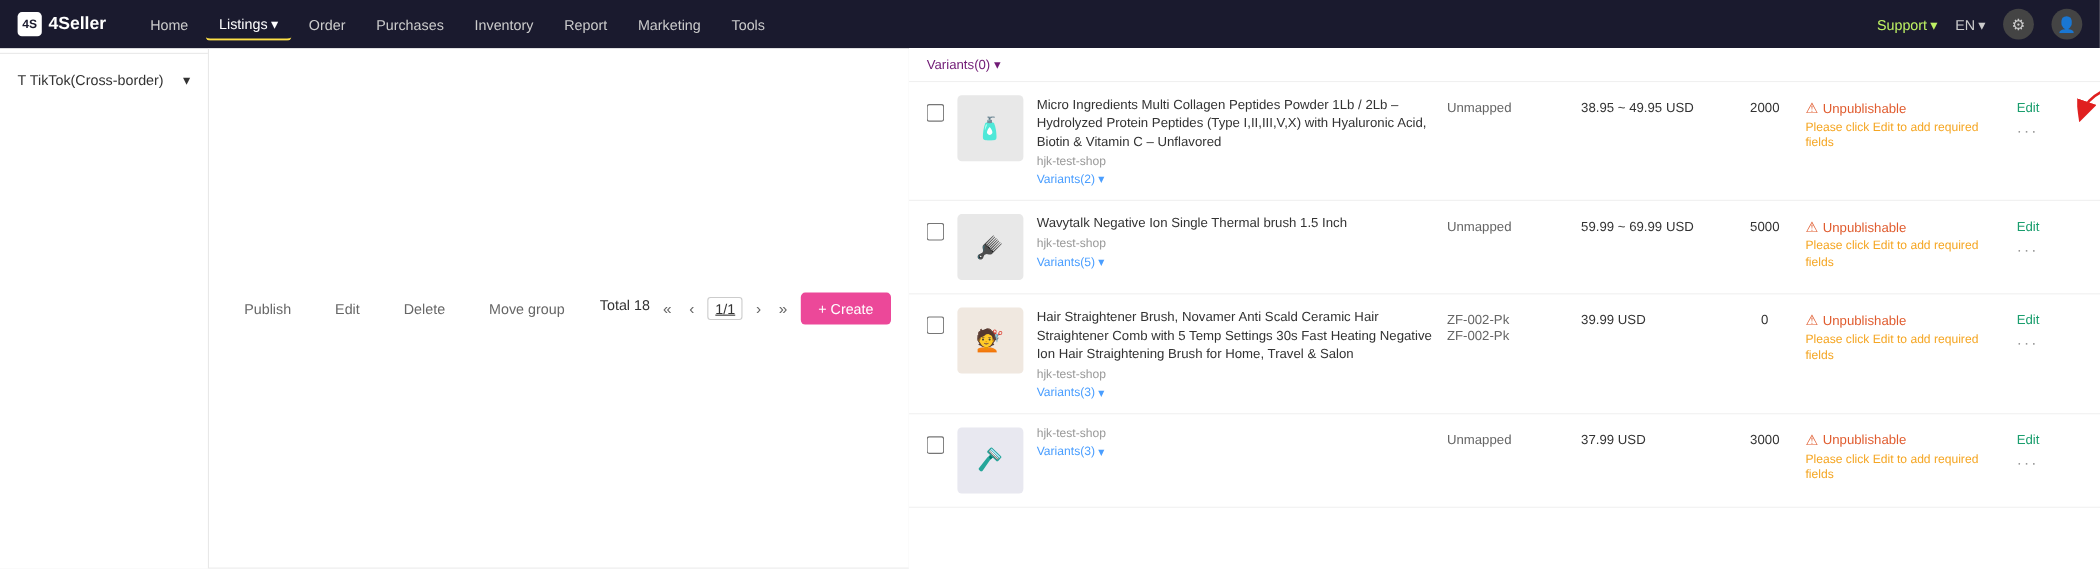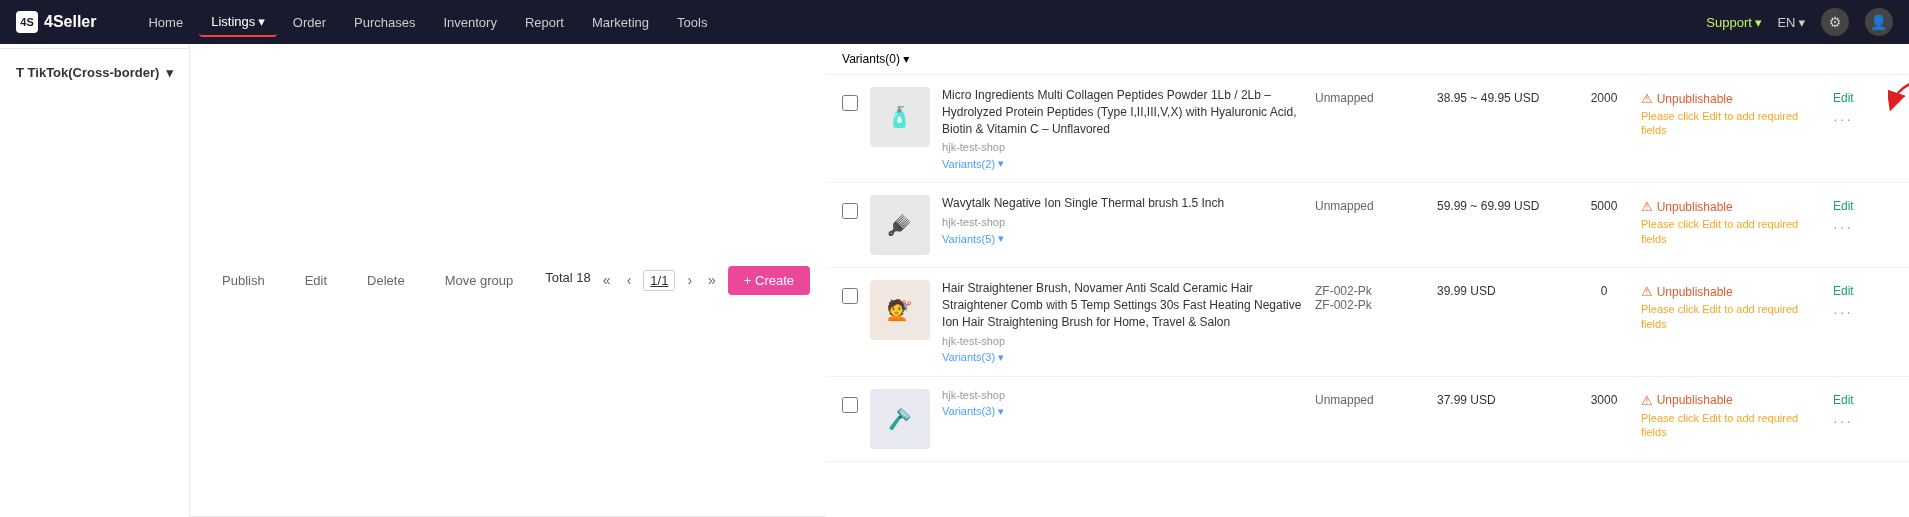--- a/index.html
+++ b/index.html
@@ -6,21 +6,21 @@
     body { background: #f5f5f5; font-size: 13px; color: #333; }
 
     
     .top-nav {
       background: #1a1a2e;
       color: #fff;
       height: 44px;
       display: flex;
       align-items: center;
       padding: 0 16px;
-      gap: 16px;
+      gap: 4px;
     }
     .top-nav .logo {
       display: flex;
       align-items: center;
       gap: 6px;
       font-weight: bold;
       font-size: 16px;
       color: #fff;
       margin-right: 24px;
       white-space: nowrap;
@@ -48,21 +48,21 @@
       padding: 6px 12px;
       cursor: pointer;
       border-radius: 4px;
       font-size: 13px;
       white-space: nowrap;
       display: flex;
       align-items: center;
       gap: 3px;
     }
     .nav-item:hover, .nav-item.active { color: #fff; }
-    .nav-item.active { color: #fff; border-bottom: 2px solid #ef4444; }
+    .nav-item.active { color: #fff; border-bottom: 2px solid #fde047; }
     .nav-right {
       display: flex;
       align-items: center;
       gap: 16px;
       margin-left: auto;
     }
     .nav-right .support {
       color: #bef264;
       font-size: 13px;
       display: flex;
@@ -151,21 +151,21 @@
     .sidebar-divider {
       border-top: 1px solid #e8e8e8;
       margin: 4px 0;
     }
     .sidebar-section-header2 {
       display: flex;
       align-items: center;
       justify-content: space-between;
       padding: 8px 16px;
       font-size: 13px;
-      font-weight: 700;
+      font-weight: 400;
       cursor: pointer;
       margin-top: 8px;
     }
 
     
     .main-content {
       flex: 1;
       display: flex;
       flex-direction: row;
       overflow: hidden;
@@ -424,21 +424,21 @@
         <button class="pagination-btn">‹</button>
         <span class="page-indicator">1/1</span>
         <button class="pagination-btn">›</button>
         <button class="pagination-btn">»</button>
       </div>
       <button class="toolbar-btn primary-action">+ Create</button>
     </div>
 
     <div class="product-table">
 
-      <div class="top-row-partial" style="color:#000000; font-size:12px;">
+      <div class="top-row-partial" style="color:#701a75; font-size:12px;">
         Variants(0) ▾
       </div>
 
       <div class="table-row">
         <input type="checkbox" class="row-checkbox" style="">
         <div class="product-img">🧴</div>
         <div class="product-info">
           <div class="product-title">Micro Ingredients Multi Collagen Peptides Powder 1Lb / 2Lb – Hydrolyzed Protein Peptides (Type I,II,III,V,X) with Hyaluronic Acid, Biotin &amp; Vitamin C – Unflavored</div>
           <div class="product-shop">hjk-test-shop</div>
           <div class="product-variants">

